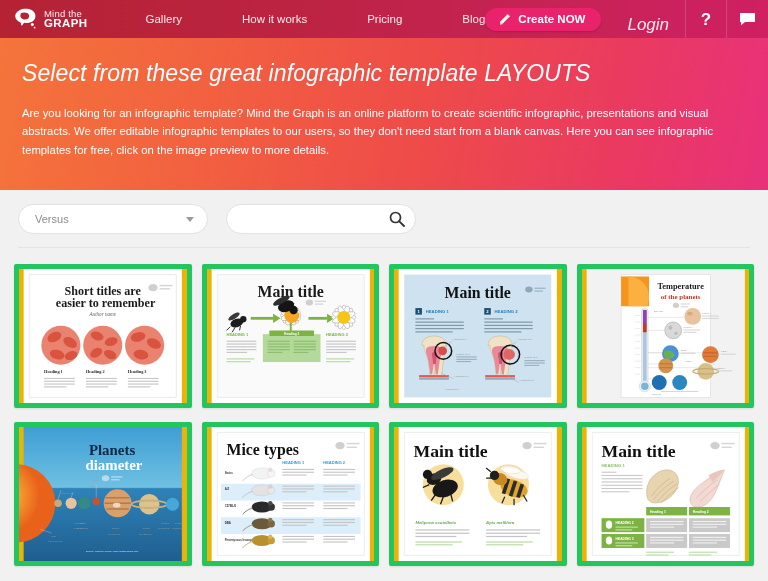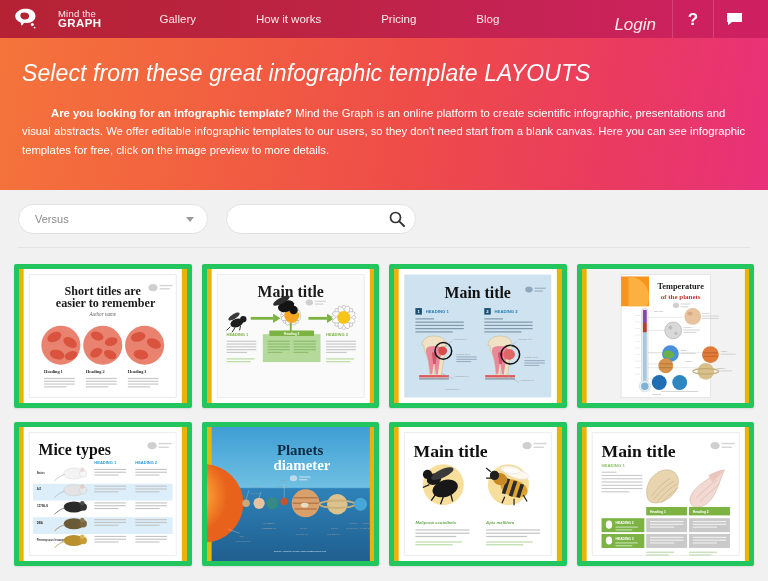--- a/index.html
+++ b/index.html
@@ -9,21 +9,21 @@
     font-family: "Liberation Sans", sans-serif;
     overflow: hidden;
   }
 
   
   .navbar {
     position: relative; height: 38px; width: 100%;
     background: linear-gradient(90deg, #b52234 0%, #bb2340 35%, #c62355 70%, #cf2062 100%);
     display: flex; align-items: center; padding: 0 14px;
   }
-  .logo { display: flex; align-items: center; gap: 20px; margin-right: 18px; justify-content: center; }
+  .logo { display: flex; align-items: center; gap: 6px; margin-right: 18px; justify-content: center; }
   .brain-icon { width: 24px; height: 22px; flex: 0 0 auto; }
   .logo-text { line-height: 1; color: #fff; }
   .logo-text .l1 { display: block; font-size: 9.5px; font-weight: 300; letter-spacing: .2px; opacity: .93; }
   .logo-text .l2 { display: block; font-size: 11.5px; font-weight: bold; letter-spacing: .4px; }
 
   .nav-links { display: flex; align-items: center; gap: 20px; }
   .nav-link {
     color: #fdeaea; font-size: 11.5px; text-decoration: none;
     white-space: nowrap; cursor: pointer; padding-left: 40px;
   }
@@ -56,21 +56,21 @@
     background: linear-gradient(100deg, #f4743b 0%, #f26040 28%, #ee4b49 55%, #ea3a60 80%, #e8317a 100%);
     padding: 22px 22px 0 22px;
   }
   .hero h1 {
     color: #fff; font-size: 23px; font-weight: normal;
     letter-spacing: .1px; margin-bottom: 17px; font-style: italic;
   }
   .hero p {
     color: #fff; font-size: 11.3px; line-height: 1.62; max-width: 726px;
   }
-  .hero p b { font-weight: bold; margin-left: 29px; }
+  .hero p b { font-weight: normal; }
 
   
   .filter-bar {
     position: relative; height: 58px;
     display: flex; align-items: center; padding: 7px 18px; gap: 18px;
   }
   .select-wrap { position: relative; width: 190px; }
   .select-box {
     width: 100%; height: 30px; background: #fff; border: 1px solid #e2e2e2;
     border-radius: 15px; display: flex; align-items: center;
@@ -133,20 +133,27 @@
   </div>
 
   <div class="nav-links">
     <a class="nav-link">Gallery</a>
     <a class="nav-link">How it works</a>
     <a class="nav-link">Pricing</a>
     <a class="nav-link">Blog</a>
   </div>
 
   <div class="nav-right">
+    <button class="create-btn">
+      <svg class="pencil-icon" viewBox="0 0 14 14">
+        <path d="M10.4 1.1l2.5 2.5-7.4 7.4-3.3.8.8-3.3z" fill="#fdf3e6"></path>
+        <path d="M2.2 8.5l3.3 3.3-3.3.8z" fill="#efe0c8"></path>
+      </svg>
+      <span class="label">Create NOW</span>
+    </button>
 
     <a class="login-link">Login</a>
 
     <div class="nav-divider"></div>
     <div class="icon-btn">
       <span class="help-glyph">?</span>
     </div>
     <div class="nav-divider"></div>
     <div class="icon-btn">
       <svg class="chat-icon" viewBox="0 0 17 14">
@@ -466,20 +473,89 @@
       <g fill="#d0d0d0">
           <rect x="124" y="50" width="18" height="1"></rect>
           <rect x="124" y="52.5" width="18" height="1"></rect>
         <rect x="104" y="65" width="18" height="1"></rect>
           <rect x="104" y="67.5" width="14" height="1"></rect>
         <rect x="101" y="90" width="16" height="1"></rect>
           <rect x="144" y="91" width="16" height="1"></rect>
         <rect x="140" y="109" width="16" height="1"></rect>
           <rect x="80" y="131" width="40" height="1"></rect>
         </g>
+    </svg>
+  </div>
+
+  <div class="card">
+    <svg class="thumb" viewBox="0 0 170 144">
+      <defs>
+        <linearGradient id="skyGrad" x1="0" y1="0" x2="0" y2="1">
+          <stop offset="0%" stop-color="#3f9ed4"></stop>
+            <stop offset="45%" stop-color="#6fc0e2"></stop>
+          <stop offset="46%" stop-color="#2f82b8"></stop>
+            <stop offset="100%" stop-color="#1f5e8f"></stop>
+        </linearGradient>
+        <radialGradient id="sunGrad" cx="30%" cy="40%">
+          <stop offset="0%" stop-color="#ffd45e"></stop>
+            <stop offset="60%" stop-color="#f58d2a"></stop>
+            <stop offset="100%" stop-color="#e8621c"></stop>
+        </radialGradient>
+      </defs>
+      <rect width="170" height="144" fill="url(#skyGrad)"></rect>
+      <text class="tpl-title" x="95" y="30" text-anchor="middle" font-size="16" fill="#0d2a44">Planets</text>
+      <text class="tpl-title" x="97" y="46" text-anchor="middle" font-size="16" fill="#ffffff">diameter</text>
+      <g>
+          <ellipse cx="88" cy="55" rx="4" ry="3.2" fill="#bcd9ea"></ellipse>
+        <rect x="94" y="53" width="12" height="1.4" fill="#bcd9ea"></rect>
+          <rect x="94" y="56" width="9" height="1.4" fill="#bcd9ea"></rect>
+        </g>
+      <circle cx="-8" cy="82" r="42" fill="url(#sunGrad)"></circle>
+      <g>
+        <circle cx="37" cy="82" r="4" fill="#c9a87c"></circle>
+        <circle cx="51" cy="82" r="6" fill="#e8c39e"></circle>
+        <circle cx="65" cy="82" r="6.5" fill="#3f8f3f"></circle>
+        <circle cx="65" cy="82" r="6.5" fill="#2e86c1" opacity=".55"></circle>
+        <circle cx="78" cy="80" r="4" fill="#c1552f"></circle>
+        <circle cx="101" cy="82" r="15" fill="#d9a06b"></circle>
+        <g stroke="#b8794a" stroke-width="1.6">
+            <path d="M88 76h26M87 82h28M89 88h24"></path>
+          </g>
+        <ellipse cx="100" cy="84" rx="4" ry="2.6" fill="#e8dcc8"></ellipse>
+        <circle cx="135" cy="83" r="11" fill="#dcc28c"></circle>
+        <ellipse cx="135" cy="83" rx="19" ry="4" fill="none" stroke="#cbb07a" stroke-width="2"></ellipse>
+        <circle cx="160" cy="83" r="7" fill="#46a8d8"></circle>
+      </g>
+      <g class="tiny" fill="#ffffff" font-size="2.8">
+        <text x="30" y="118">Sun</text>
+          <text x="26" y="124">1,391,000 km</text>
+        <text x="55" y="104">Mercury</text>
+          <text x="53" y="110">4,879 km</text>
+        <text x="44" y="66">Venus</text>
+          <text x="41" y="72">12,104 km</text>
+        <text x="61" y="104">Earth</text>
+          <text x="57" y="110">12,742 km</text>
+        <text x="74" y="58">Mars</text>
+          <text x="70" y="64">6,792 km</text>
+        <text x="95" y="110">Jupiter</text>
+          <text x="90" y="116">142,984 km</text>
+        <text x="128" y="110">Saturn</text>
+          <text x="124" y="116">120,536 km</text>
+        <text x="148" y="104">Uranus</text>
+          <text x="145" y="110">51,118 km</text>
+        <text x="162" y="104">Neptune</text>
+          <text x="159" y="110">49,528 km</text>
+      </g>
+      <g stroke="#ffffff" stroke-width=".4" opacity=".7">
+        <path d="M37 78 L40 68"></path>
+          <path d="M51 76 L53 70"></path>
+          <path d="M78 76 L78 62"></path>
+        <path d="M18 110 L30 114"></path>
+        </g>
+      <text x="95" y="134" font-size="2.6" fill="#cfe6f5" text-anchor="middle">Source: Mind the Graph. www.mindthegraph.com</text>
     </svg>
   </div>
 
   <div class="card">
     <svg class="thumb" viewBox="0 0 170 144">
       <rect width="170" height="144" fill="#fff"></rect>
       <rect x="6" y="6" width="158" height="132" fill="#fff" stroke="#ececec"></rect>
       <text class="tpl-title" x="16" y="30" font-size="17" fill="#111">Mice types</text>
       <g>
           <ellipse cx="138" cy="20" rx="5" ry="4" fill="#cfcfcf"></ellipse>
@@ -559,89 +635,20 @@
           <rect x="76" y="123" width="26" height="1.2"></rect>
         <rect x="120" y="117" width="34" height="1.2"></rect>
           <rect x="120" y="120" width="34" height="1.2"></rect>
           <rect x="120" y="123" width="26" height="1.2"></rect>
       </g>
     </svg>
   </div>
 
   <div class="card">
     <svg class="thumb" viewBox="0 0 170 144">
-      <defs>
-        <linearGradient id="skyGrad" x1="0" y1="0" x2="0" y2="1">
-          <stop offset="0%" stop-color="#3f9ed4"></stop>
-            <stop offset="45%" stop-color="#6fc0e2"></stop>
-          <stop offset="46%" stop-color="#2f82b8"></stop>
-            <stop offset="100%" stop-color="#1f5e8f"></stop>
-        </linearGradient>
-        <radialGradient id="sunGrad" cx="30%" cy="40%">
-          <stop offset="0%" stop-color="#ffd45e"></stop>
-            <stop offset="60%" stop-color="#f58d2a"></stop>
-            <stop offset="100%" stop-color="#e8621c"></stop>
-        </radialGradient>
-      </defs>
-      <rect width="170" height="144" fill="url(#skyGrad)"></rect>
-      <text class="tpl-title" x="95" y="30" text-anchor="middle" font-size="16" fill="#0d2a44">Planets</text>
-      <text class="tpl-title" x="97" y="46" text-anchor="middle" font-size="16" fill="#ffffff">diameter</text>
-      <g>
-          <ellipse cx="88" cy="55" rx="4" ry="3.2" fill="#bcd9ea"></ellipse>
-        <rect x="94" y="53" width="12" height="1.4" fill="#bcd9ea"></rect>
-          <rect x="94" y="56" width="9" height="1.4" fill="#bcd9ea"></rect>
-        </g>
-      <circle cx="-8" cy="82" r="42" fill="url(#sunGrad)"></circle>
-      <g>
-        <circle cx="37" cy="82" r="4" fill="#c9a87c"></circle>
-        <circle cx="51" cy="82" r="6" fill="#e8c39e"></circle>
-        <circle cx="65" cy="82" r="6.5" fill="#3f8f3f"></circle>
-        <circle cx="65" cy="82" r="6.5" fill="#2e86c1" opacity=".55"></circle>
-        <circle cx="78" cy="80" r="4" fill="#c1552f"></circle>
-        <circle cx="101" cy="82" r="15" fill="#d9a06b"></circle>
-        <g stroke="#b8794a" stroke-width="1.6">
-            <path d="M88 76h26M87 82h28M89 88h24"></path>
-          </g>
-        <ellipse cx="100" cy="84" rx="4" ry="2.6" fill="#e8dcc8"></ellipse>
-        <circle cx="135" cy="83" r="11" fill="#dcc28c"></circle>
-        <ellipse cx="135" cy="83" rx="19" ry="4" fill="none" stroke="#cbb07a" stroke-width="2"></ellipse>
-        <circle cx="160" cy="83" r="7" fill="#46a8d8"></circle>
-      </g>
-      <g class="tiny" fill="#ffffff" font-size="2.8">
-        <text x="30" y="118">Sun</text>
-          <text x="26" y="124">1,391,000 km</text>
-        <text x="55" y="104">Mercury</text>
-          <text x="53" y="110">4,879 km</text>
-        <text x="44" y="66">Venus</text>
-          <text x="41" y="72">12,104 km</text>
-        <text x="61" y="104">Earth</text>
-          <text x="57" y="110">12,742 km</text>
-        <text x="74" y="58">Mars</text>
-          <text x="70" y="64">6,792 km</text>
-        <text x="95" y="110">Jupiter</text>
-          <text x="90" y="116">142,984 km</text>
-        <text x="128" y="110">Saturn</text>
-          <text x="124" y="116">120,536 km</text>
-        <text x="148" y="104">Uranus</text>
-          <text x="145" y="110">51,118 km</text>
-        <text x="162" y="104">Neptune</text>
-          <text x="159" y="110">49,528 km</text>
-      </g>
-      <g stroke="#ffffff" stroke-width=".4" opacity=".7">
-        <path d="M37 78 L40 68"></path>
-          <path d="M51 76 L53 70"></path>
-          <path d="M78 76 L78 62"></path>
-        <path d="M18 110 L30 114"></path>
-        </g>
-      <text x="95" y="134" font-size="2.6" fill="#cfe6f5" text-anchor="middle">Source: Mind the Graph. www.mindthegraph.com</text>
-    </svg>
-  </div>
-
-  <div class="card">
-    <svg class="thumb" viewBox="0 0 170 144">
       <rect width="170" height="144" fill="#fff"></rect>
       <rect x="6" y="6" width="158" height="132" fill="#fff" stroke="#ececec"></rect>
       <text class="tpl-title" x="16" y="32" font-size="19" fill="#111">Main title</text>
       <g>
           <ellipse cx="138" cy="20" rx="5" ry="4" fill="#cfcfcf"></ellipse>
         <rect x="145" y="17" width="14" height="1.6" fill="#d6d6d6"></rect>
           <rect x="145" y="21" width="11" height="1.6" fill="#d6d6d6"></rect>
         </g>
       <circle cx="48" cy="62" r="22" fill="#f7d88a" opacity=".85"></circle>
       <g fill="#181818">

